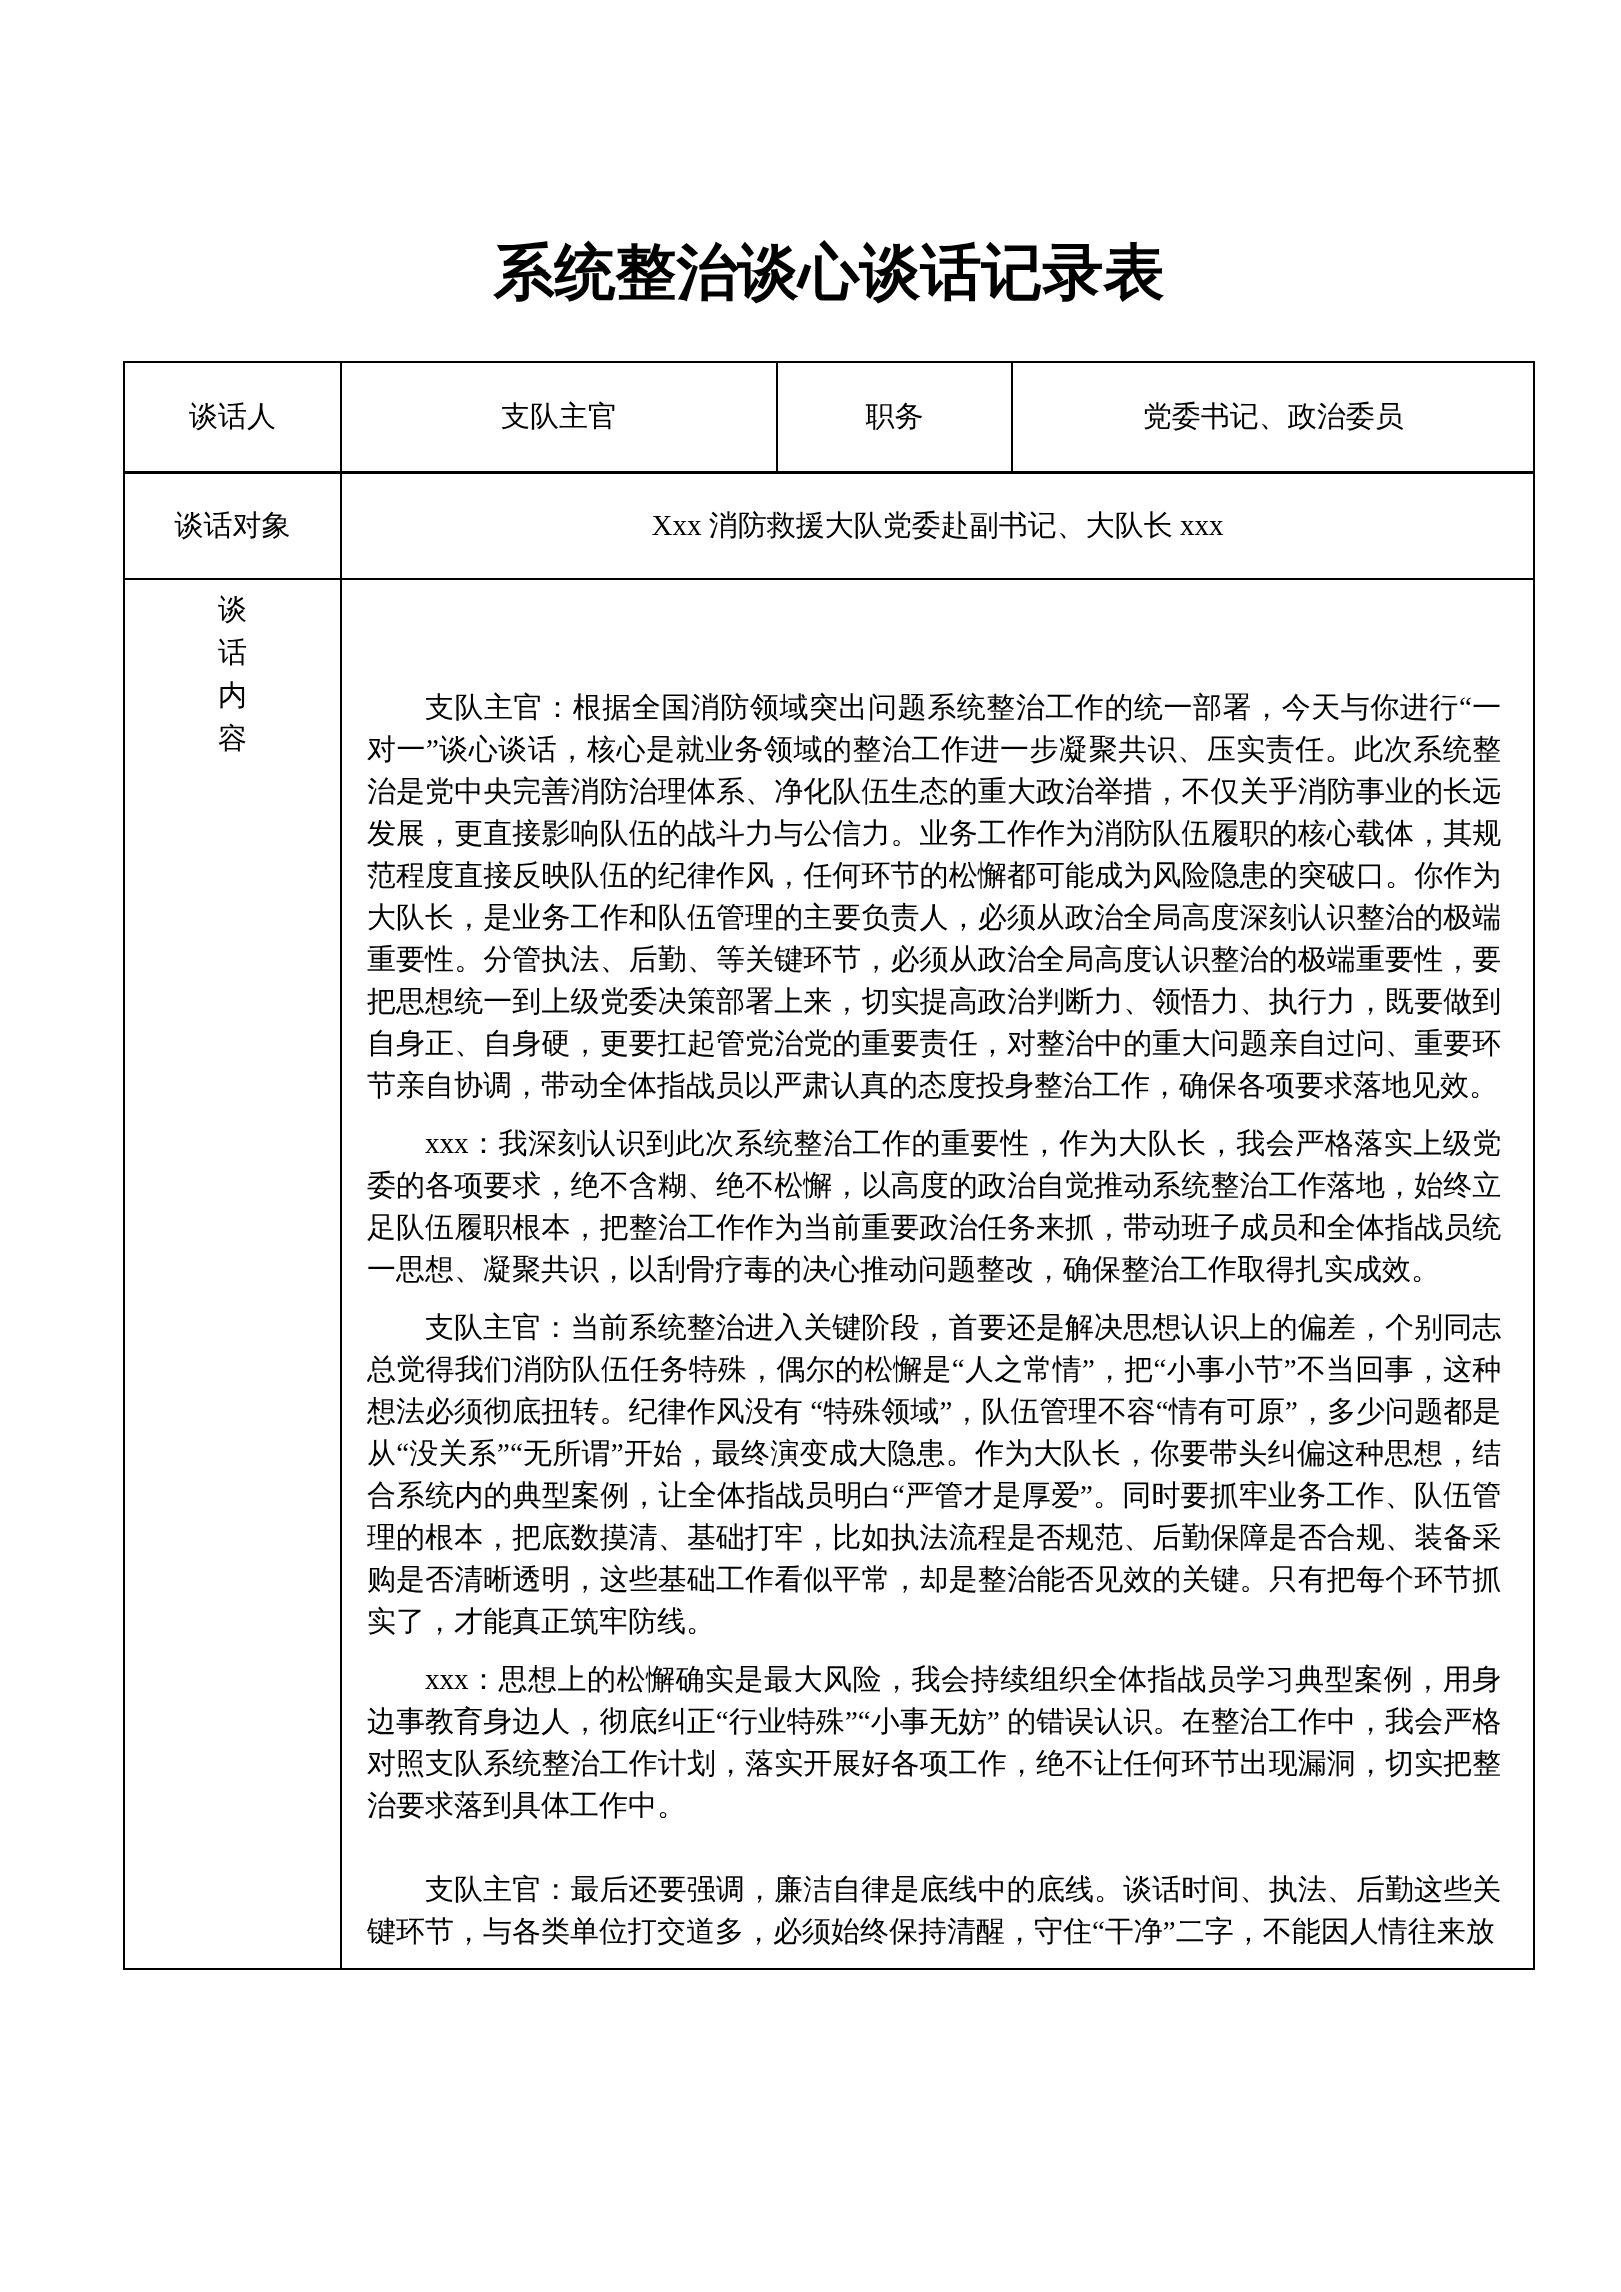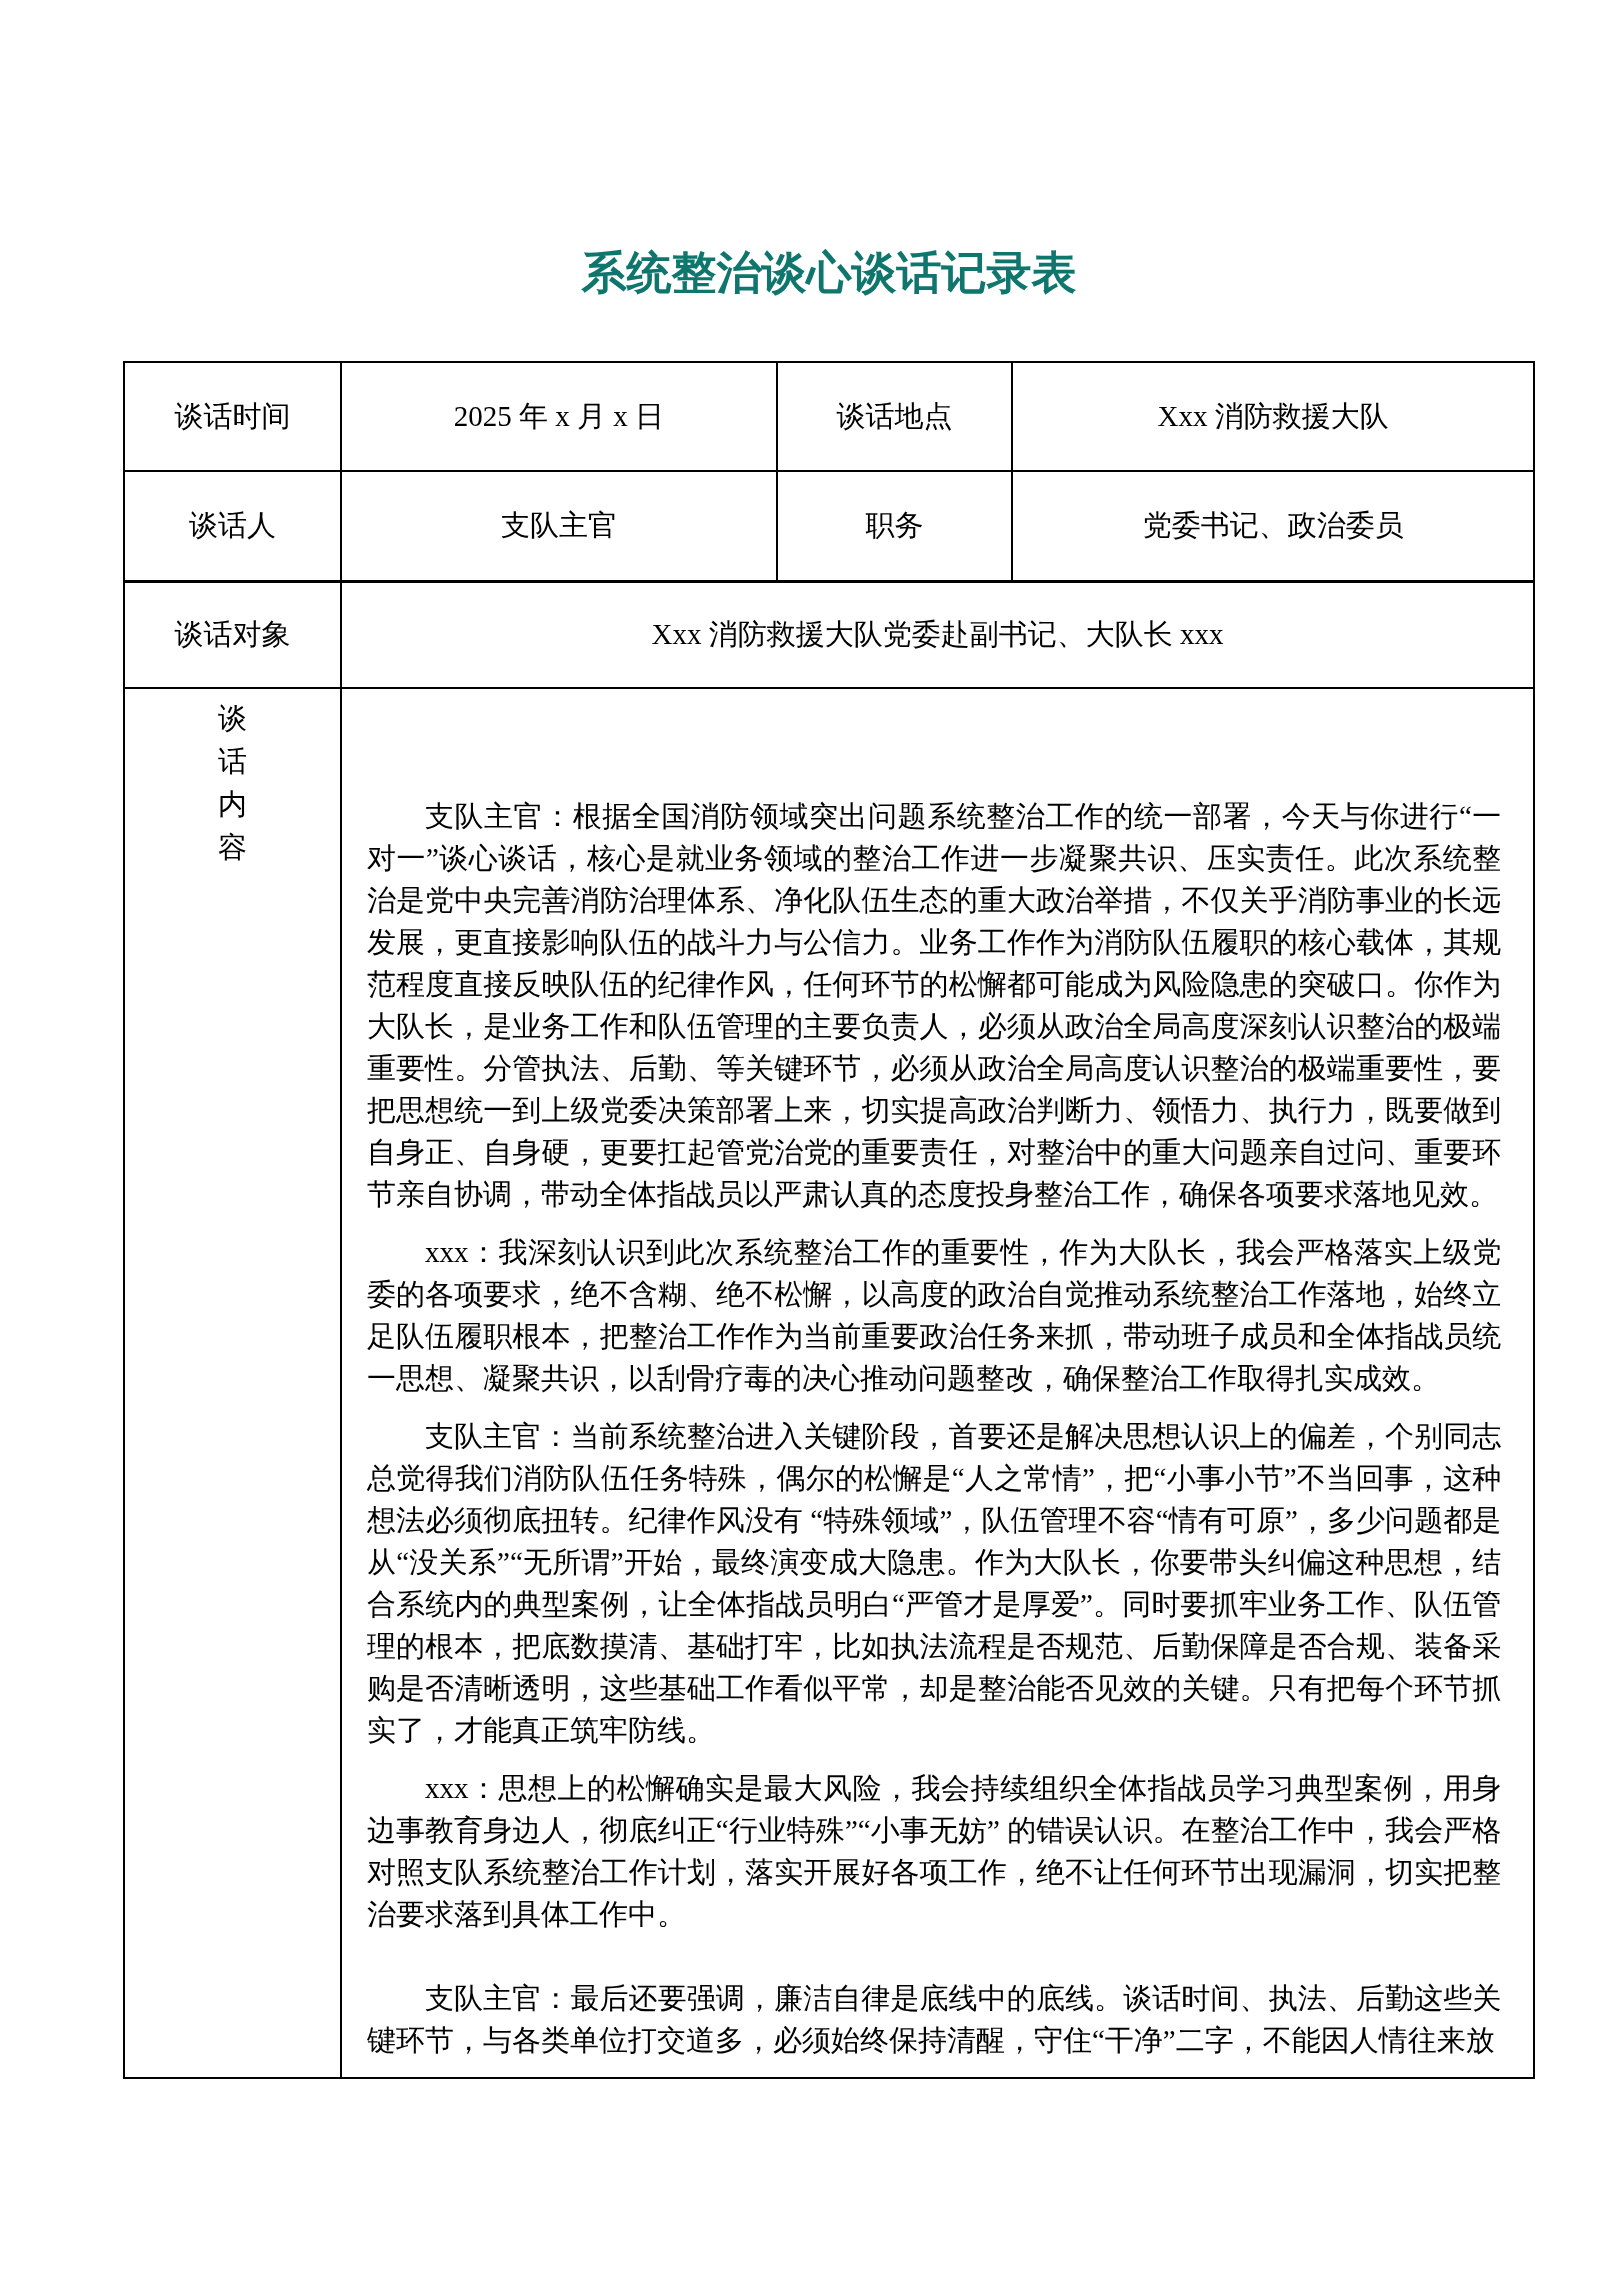--- a/index.html
+++ b/index.html
@@ -8,24 +8,24 @@
     width:1621px; height:2293px;
     background:#ffffff;
     font-family:"Liberation Serif","Liberation Sans",sans-serif;
     color:#000;
     overflow:hidden;
   }
   .doc-title {
     position:absolute;
     top:235px; left:123px; width:1412px;
     text-align:center;
-    font-size:45px;
+    font-size:61px;
     line-height:76px;
     font-weight:700;
-    color:#0f766e;
+    color:#000000;
     white-space:nowrap;
   }
   .record-table {
     position:absolute;
     top:361px; left:123px;
     width:1412px;
     border-collapse:collapse;
     table-layout:fixed;
     border:2.9px solid #000;
   }
@@ -71,26 +71,20 @@
 
   <table class="record-table">
     <colgroup>
       <col style="width:15.4%">
       <col style="width:30.9%">
       <col style="width:16.7%">
       <col style="width:37.0%">
     </colgroup>
 
     <tbody>
-        <tr class="r1">
-      <td class="label">谈话时间</td>
-      <td class="value">2025 年 x 月 x 日</td>
-      <td class="label">谈话地点</td>
-      <td class="value">Xxx 消防救援大队</td>
-    </tr>
 
     <tr class="r2">
       <td class="label">谈话人</td>
       <td class="value">支队主官</td>
       <td class="label">职务</td>
       <td class="value">党委书记、政治委员</td>
     </tr>
 
     <tr class="r3">
       <td class="label">谈话对象</td>

